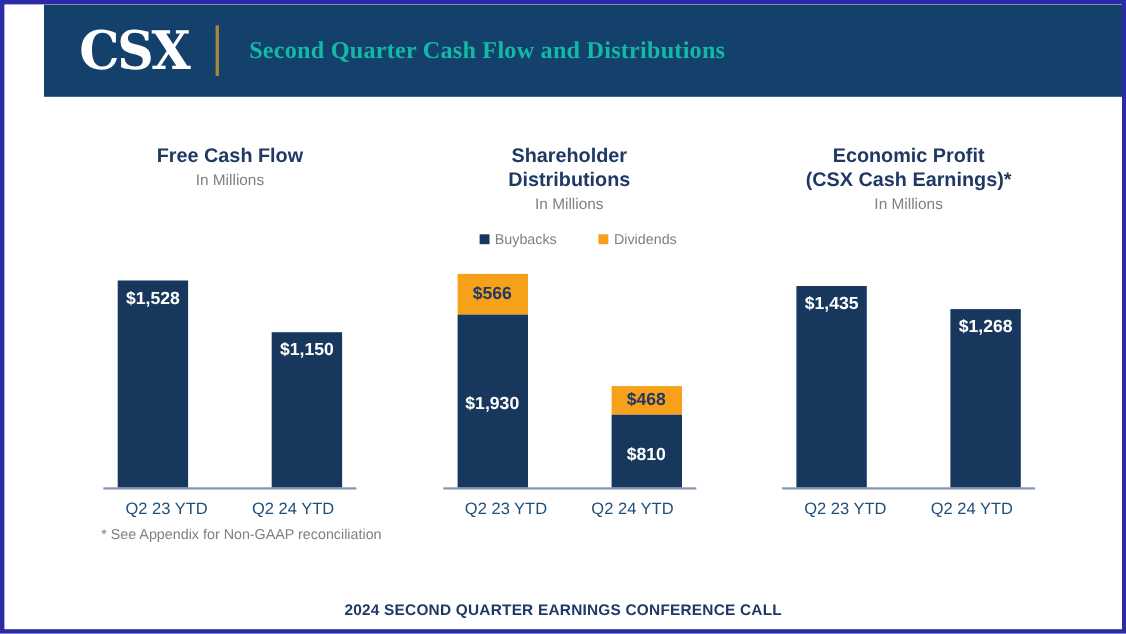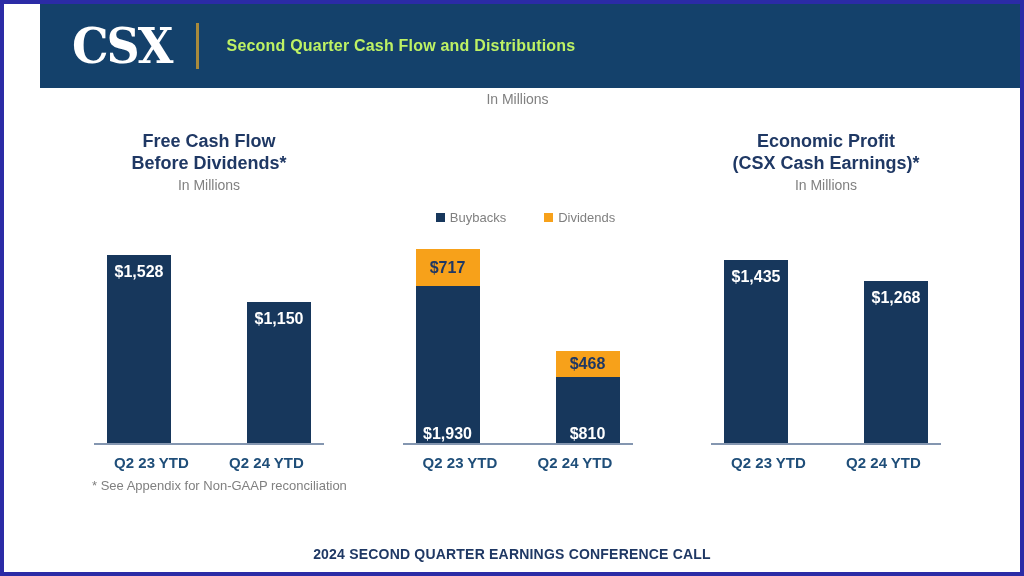--- a/index.html
+++ b/index.html
@@ -9,45 +9,45 @@
   }
   *{margin:0;padding:0;box-sizing:border-box;}
   body{font-family:"Liberation Sans",sans-serif;background:#fff;}
   .slide{position:relative;width:1024px;height:576px;border:4px solid var(--border);background:#fff;overflow:hidden;}
 
   .header{position:absolute;top:0;left:0;right:0;height:84px;background:var(--header-bg);
     display:flex;align-items:center;padding-left:32px;margin-left:36px;}
   .logo{font-family:"DejaVu Serif",serif;font-weight:bold;font-size:46px;color:#fff;
     letter-spacing:-2px;transform:scaleY(1.05);}
   .hdr-divider{width:3px;height:46px;background:var(--gold);margin:0 28px 0 24px;}
-  .slide-title{color:#bef264;font-size:16px;font-weight:bold;letter-spacing:.2px;}
+  .slide-title{color:#14b8a6;font-size:22px;font-weight:bold;letter-spacing:.2px;font-family:Liberation Serif, serif;}
 
   .charts{position:absolute;top:84px;left:0;right:0;height:400px;display:flex;
     justify-content:space-between;padding:0 44px 0 55px;}
   .chart-col{position:relative;width:300px;height:400px;text-align:center;}
   .chart-title{margin-top:42px;font-size:18px;font-weight:bold;color:var(--title-navy);line-height:22px;}
   .chart-subtitle{margin-top:3px;font-size:14px;color:var(--gray);}
   .legend{position:absolute;top:122px;left:0;right:0;display:flex;justify-content:center;gap:22px;
     font-size:13px;color:var(--gray);}
   .legend-item{display:flex;align-items:center;gap:5px;padding-left:16px;}
   .swatch{width:9px;height:9px;display:inline-block;}
   .swatch-navy{background:var(--bar-navy);}
   .swatch-orange{background:var(--orange);}
 
   .plot{position:absolute;top:160px;left:50%;transform:translateX(-50%);width:230px;height:197px;
     border-bottom:2px solid var(--axis-line);display:flex;align-items:flex-end;justify-content:center;gap:76px;}
   .bar{position:relative;width:64px;display:flex;flex-direction:column;justify-content:flex-end;}
   .bar-label{font-size:16px;font-weight:bold;line-height:18px;}
   .single-label{position:absolute;top:8px;left:0;width:100%;text-align:center;color:#fff;}
   .seg{display:flex;justify-content:center;overflow:hidden;}
-  .seg-top{align-items:flex-end;padding-top:7px;}
+  .seg-top{align-items:center;padding-top:7px;}
   .seg-center{align-items:center;}
 
   .axis-labels{position:absolute;top:366px;left:50%;transform:translateX(-50%);width:230px;display:flex;}
-  .axis-label{width:115px;font-size:15px;font-weight:bold;color:var(--axis-label);text-align:center;}
+  .axis-label{width:115px;font-size:15px;font-weight:normal;color:var(--axis-label);text-align:center;}
 
   .note-appendix{position:absolute;top:474px;left:88px;font-size:13px;color:var(--gray);}
   .note-revisions{position:absolute;top:523px;left:44px;font-size:12.5px;color:var(--note-blue);}
   .note-conference{position:absolute;top:542px;left:0;right:0;text-align:center;
     font-size:14px;font-weight:bold;color:var(--title-navy);letter-spacing:.2px;}
 </style>
 </head>
 <body>
 
 <div class="slide">
@@ -56,53 +56,56 @@
     <div class="logo">CSX</div>
     <div class="hdr-divider"></div>
     <div class="slide-title">Second Quarter Cash Flow and Distributions</div>
   </div>
 
   <div class="charts">
 
     <div class="chart-col">
       <div class="chart-title">
         <div>Free Cash Flow</div>
-        <div>Before Dividends*</div>
       </div>
       <div class="chart-subtitle">In Millions</div>
       <div class="plot">
           <div class="bar" style="height: 188px; background: rgb(23, 55, 92);">
             <span class="bar-label single-label">$1,528</span>
           </div>
           <div class="bar" style="height: 141px; background: rgb(23, 55, 92);">
             <span class="bar-label single-label">$1,150</span>
           </div>
         </div>
       <div class="axis-labels">
         <div class="axis-label">Q2 23 YTD</div>
         <div class="axis-label">Q2 24 YTD</div>
       </div>
     </div>
 
     <div class="chart-col">
+      <div class="chart-title">
+        <div>Shareholder</div>
+        <div>Distributions</div>
+      </div>
       <div class="chart-subtitle">In Millions</div>
       <div class="legend">
         <span class="legend-item">
           <span class="swatch swatch-navy"></span>
           <span>Buybacks</span>
         </span>
         <span class="legend-item">
           <span class="swatch swatch-orange"></span>
           <span>Dividends</span>
         </span>
       </div>
       <div class="plot">
           <div class="bar">
             <div class="seg seg-center" style="height: 37px; background: rgb(247, 161, 26); color: rgb(31, 56, 100);">
-              <span class="bar-label">$717</span>
+              <span class="bar-label">$566</span>
             </div>
             <div class="seg seg-top" style="height: 157px; background: rgb(23, 55, 92); color: rgb(255, 255, 255);">
               <span class="bar-label">$1,930</span>
             </div>
           </div>
           <div class="bar">
             <div class="seg seg-center" style="height: 26px; background: rgb(247, 161, 26); color: rgb(31, 56, 100);">
               <span class="bar-label">$468</span>
             </div>
             <div class="seg seg-top" style="height: 66px; background: rgb(23, 55, 92); color: #ffffff;">

